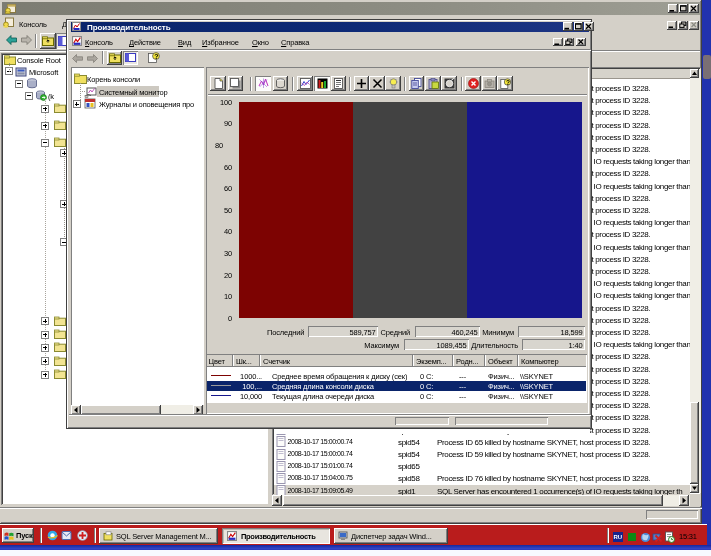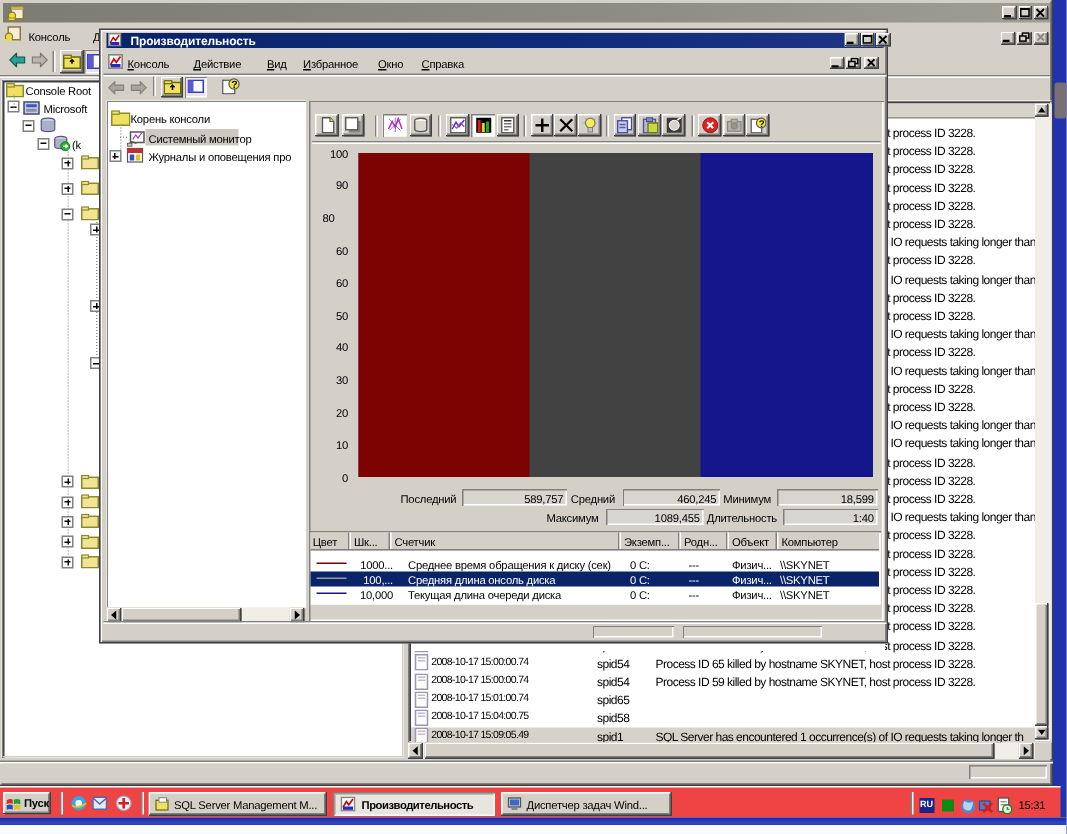--- a/index.html
+++ b/index.html
@@ -467,20 +467,21 @@
       </svg>
     <div class="abs t65" style="left:15.5px;top:395.2px;font-size:7px;letter-spacing:-0.45px;">2008-10-17 15:01:00.74</div>
     <div class="abs t65" style="left:126px;top:395.2px;">spid65</div>
     <svg class="abs" style="left:3.5px;top:405.9px" width="10" height="11" viewBox="0 0 10 11">
         <rect x="1" y="0.5" width="8" height="10" fill="#fdfdfb" stroke="#9a96b0" stroke-width="1"></rect>
         <rect x="2.5" y="2" width="5" height="1" fill="#c0bcd0"></rect>
         <rect x="2.5" y="4" width="5" height="1" fill="#c0bcd0"></rect>
       </svg>
     <div class="abs t65" style="left:15.5px;top:407.4px;font-size:7px;letter-spacing:-0.45px;">2008-10-17 15:04:00.75</div>
     <div class="abs t65" style="left:126px;top:407.4px;">spid58</div>
+    <div class="abs t65" style="left:165px;top:407.4px;">Process ID 76 killed by hostname SKYNET, host process ID 3228.</div>
     <svg class="abs" style="left:3.5px;top:418.1px" width="10" height="11" viewBox="0 0 10 11">
         <rect x="1" y="0.5" width="8" height="10" fill="#fdfdfb" stroke="#9a96b0" stroke-width="1"></rect>
         <rect x="2.5" y="2" width="5" height="1" fill="#c0bcd0"></rect>
         <rect x="2.5" y="4" width="5" height="1" fill="#c0bcd0"></rect>
       </svg>
     <div class="abs t65" style="left:15.5px;top:419.6px;font-size:7px;letter-spacing:-0.45px;">2008-10-17 15:09:05.49</div>
     <div class="abs t65" style="left:126px;top:419.6px;">spid1</div>
     <div class="abs t65" style="left:165px;top:419.6px;">SQL Server has encountered 1 occurrence(s) of IO requests taking longer th</div>
     <div class="abs" style="left:2px;top:350px;width:316px;height:16.5px;background:#fff;"></div>
     <div class="abs" style="left:2px;top:2px;width:416px;height:9.5px;background:#d6d3cb;border-bottom:1px solid #9a968e;"></div>
@@ -809,21 +810,21 @@
     <div class="abs" style="left:5px;top:21.0px;width:20px;height:1.5px;background:#7d0302;"></div>
     <div class="abs t7" style="left:28px;top:18.5px;width:28px;text-align:right;color:#000;">1000...</div>
     <div class="abs t7" style="left:66px;top:18.5px;color:#000;">Среднее время обращения к диску (сек)</div>
     <div class="abs t7" style="left:214px;top:18.5px;color:#000;">0 C:</div>
     <div class="abs t7" style="left:253px;top:18.5px;color:#000;">---</div>
     <div class="abs t7" style="left:282px;top:18.5px;color:#000;">Физич...</div>
     <div class="abs t7" style="left:314px;top:18.5px;color:#000;">\\SKYNET</div>
     <div class="abs" style="left:1px;top:27.0px;width:379px;height:10px;background:#0a246a;"></div>
     <div class="abs" style="left:5px;top:31.0px;width:20px;height:1.5px;background:#9a9a9a;"></div>
     <div class="abs t7" style="left:28px;top:28.5px;width:28px;text-align:right;color:#fff;">100,...</div>
-    <div class="abs t7" style="left:66px;top:28.5px;color:#fff;">Средняя длина онсоль диска</div>
+    <div class="abs t7" style="left:66px;top:28.5px;color:#fff;">Средняя длина консоли диска</div>
     <div class="abs t7" style="left:214px;top:28.5px;color:#fff;">0 C:</div>
     <div class="abs t7" style="left:253px;top:28.5px;color:#fff;">---</div>
     <div class="abs t7" style="left:282px;top:28.5px;color:#fff;">Физич...</div>
     <div class="abs t7" style="left:314px;top:28.5px;color:#fff;">\\SKYNET</div>
     <div class="abs" style="left:5px;top:41.0px;width:20px;height:1.5px;background:#16168c;"></div>
     <div class="abs t7" style="left:28px;top:38.5px;width:28px;text-align:right;color:#000;">10,000</div>
     <div class="abs t7" style="left:66px;top:38.5px;color:#000;">Текущая длина очереди диска</div>
     <div class="abs t7" style="left:214px;top:38.5px;color:#000;">0 C:</div>
     <div class="abs t7" style="left:253px;top:38.5px;color:#000;">---</div>
     <div class="abs t7" style="left:282px;top:38.5px;color:#000;">Физич...</div>
@@ -842,21 +843,21 @@
           <path d="M7 5 L3.5 2 L3.5 8 Z" fill="#000"></path>
         </svg>
       </div>
   </div>
   <div class="abs" style="left:2px;top:394px;width:522px;height:1px;background:#808080;"></div>
   <div class="abs" style="left:2px;top:395px;width:522px;height:1px;background:#fff;"></div>
   <div class="abs sunk" style="left:328px;top:397px;width:54px;height:8px;"></div>
   <div class="abs sunk" style="left:388px;top:397px;width:93px;height:8px;"></div>
 </div>
 
-<div class="abs" id="taskbar" style="left:0;top:524px;width:707px;height:21px;background:#ef4444;border-top:1px solid #fff;">
+<div class="abs" id="taskbar" style="left:0;top:524px;width:707px;height:21px;background:#b91c1c;border-top:1px solid #fff;">
   <div class="abs raised" style="left:2px;top:3px;width:32px;height:15px;">
   <svg class="abs" style="left:2px;top:2.5px" width="10" height="10" viewBox="0 0 10 10">
         <path d="M0.5 2.5 Q2.5 1 4.5 2 L4.5 5 Q2.5 4 0.5 5 Z" fill="#d03020"></path>
         <path d="M5.2 2.2 Q7.2 1.2 9.5 2.2 L9.5 5.2 Q7.2 4.2 5.2 5.2 Z" fill="#20a030"></path>
         <path d="M0.5 5.8 Q2.5 4.8 4.5 5.8 L4.5 8.8 Q2.5 7.8 0.5 8.8 Z" fill="#2050c8"></path>
         <path d="M5.2 5.9 Q7.2 4.9 9.5 5.9 L9.5 8.9 Q7.2 7.9 5.2 8.9 Z" fill="#e8c020"></path>
       </svg>
   <div class="abs" style="left:14px;top:3.2px;font-size:7.5px;font-weight:bold;letter-spacing:-0.2px;">Пуск</div>
   </div>
   <div class="abs" style="left:40px;top:3px;width:1px;height:15px;background:#808080;"></div>

